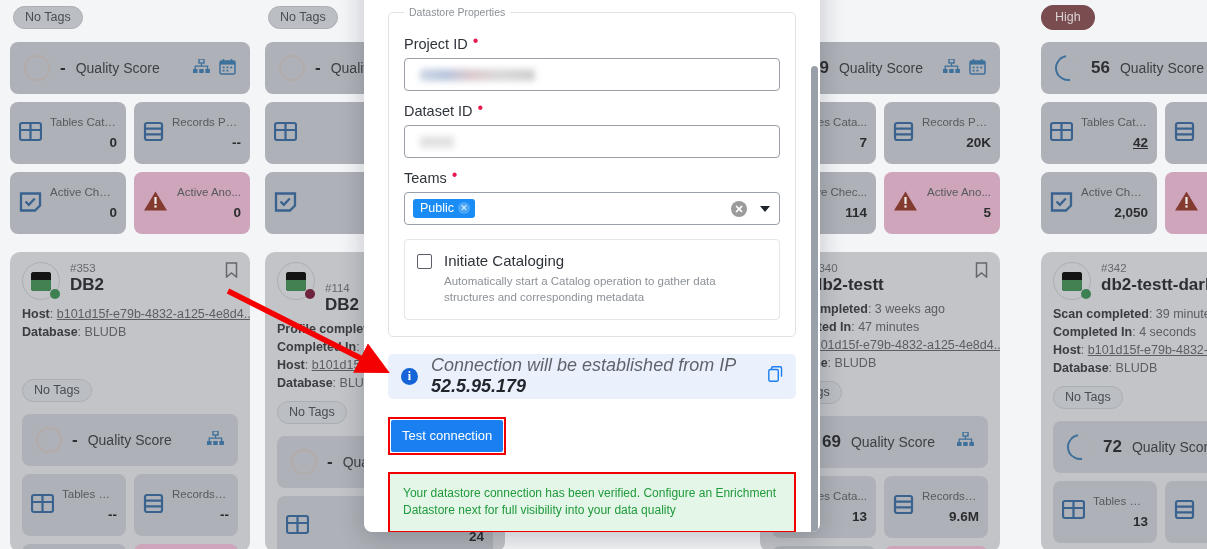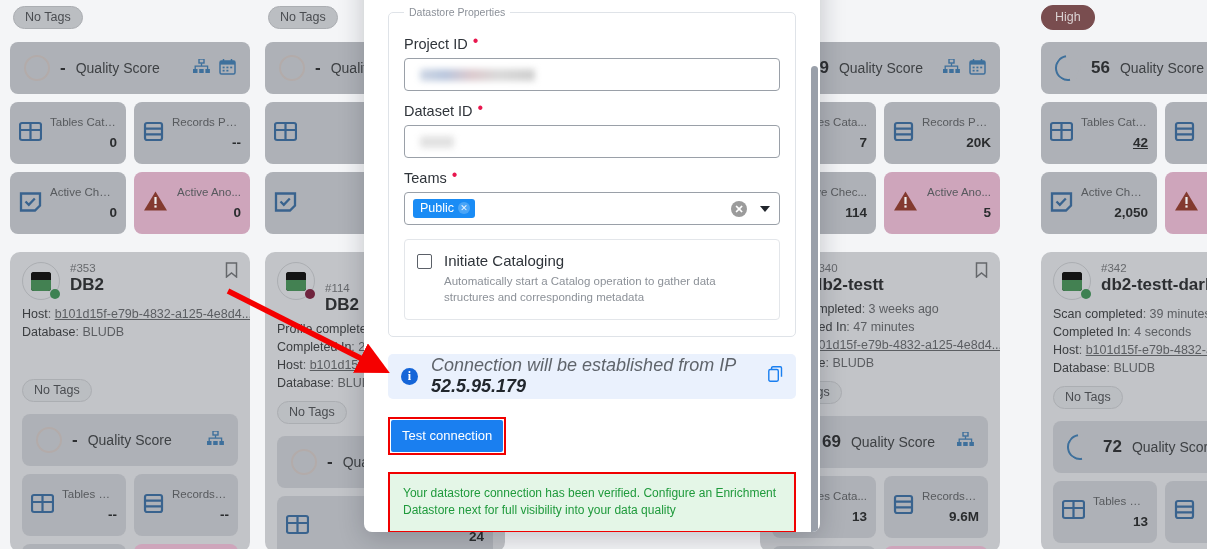--- a/index.html
+++ b/index.html
@@ -98,21 +98,21 @@
   .dot {
     position: absolute; right: -1px; bottom: 0px;
     width: 10px; height: 10px; border-radius: 50%;
     background: #159a3e;
   }
   .dot.red { background: #a9174a; }
   .card-id { font-size: 11.5px; color: #6b7078; }
   .card-title { font-size: 17px; font-weight: bold; color: #2e3338; margin-top: 1px; white-space: nowrap; }
   .bookmark { margin-left: auto; flex: 0 0 auto; }
   .meta { font-size: 12.5px; color: #60656d; margin-top: 5px; line-height: 1.45; white-space: nowrap; }
-  .meta b { color: #3d4248; font-weight: normal; }
+  .meta b { color: #3d4248; font-weight: bold; }
   .meta .lnk { text-decoration: underline; color: #60656d; }
 
   
   .modal {
     position: absolute;
     left: 364px; top: -56px;
     width: 456px; height: 588px;
     background: #ffffff;
     border-radius: 8px;
     box-shadow: 0 6px 26px rgba(20,25,35,.22);

